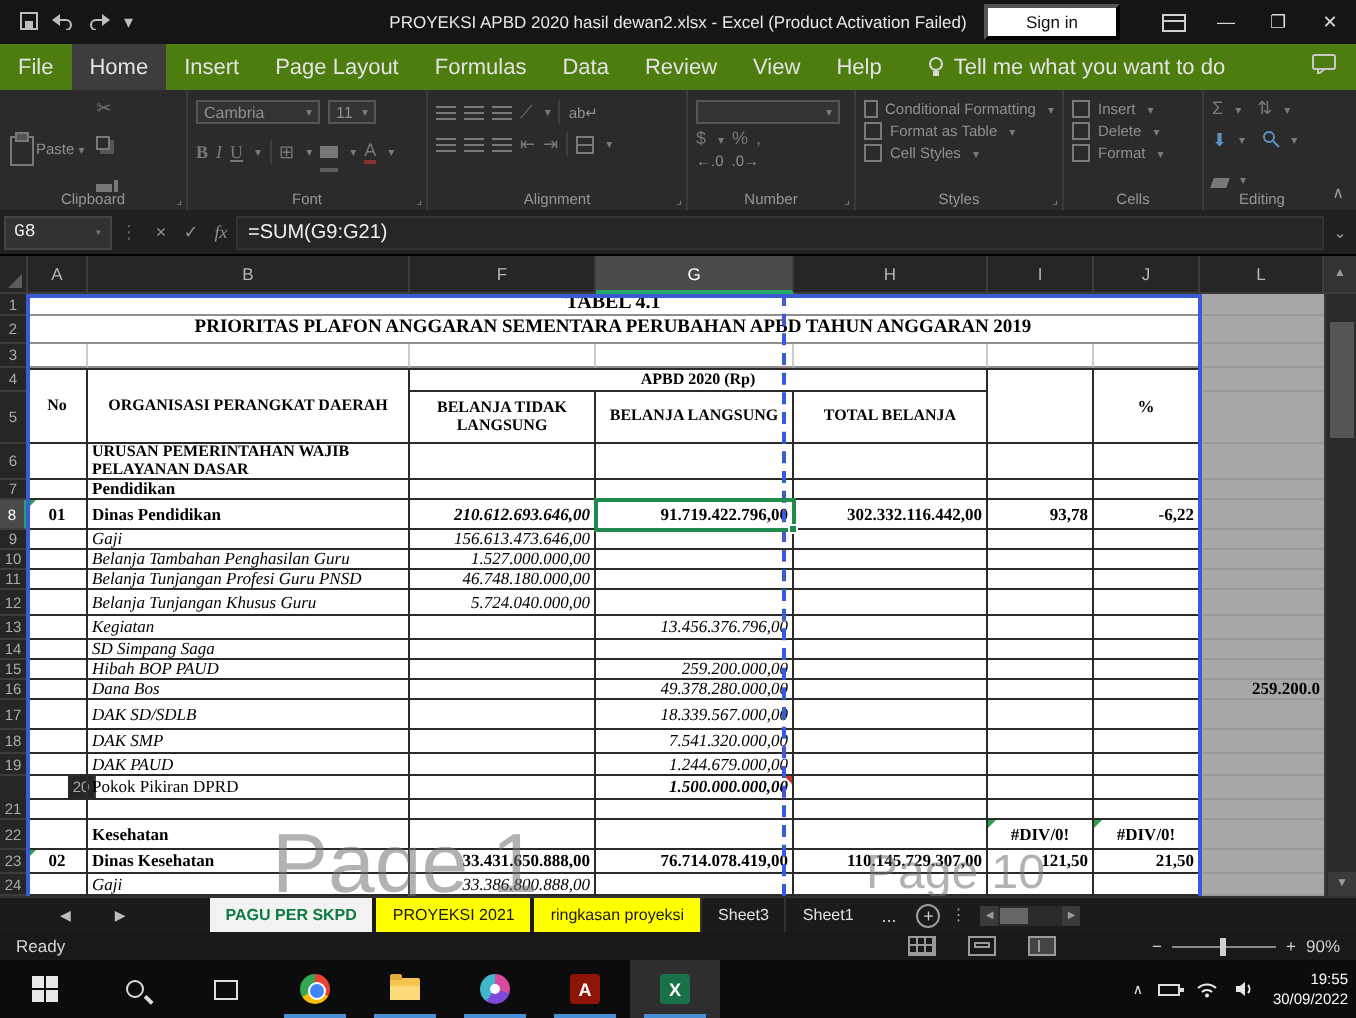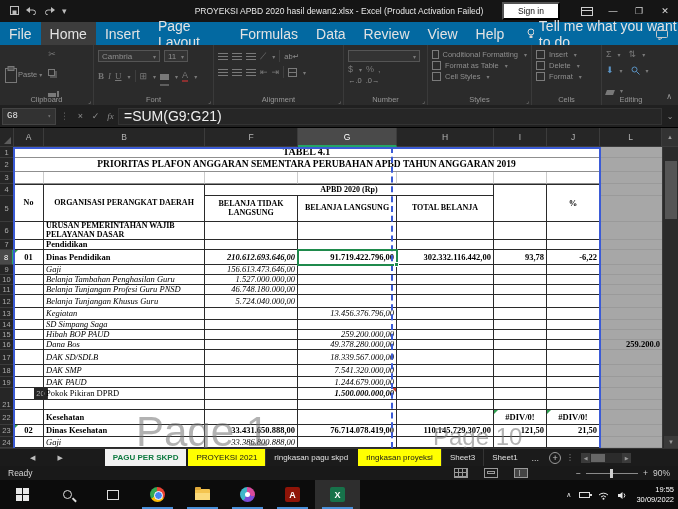--- a/index.html
+++ b/index.html
@@ -5,26 +5,26 @@
   html,body{margin:0;padding:0;background:#000;}
   *{box-sizing:border-box;}
   .screen{position:relative;width:678px;height:509px;background:#1b1b1b;overflow:hidden;
     font-family:"Liberation Sans",sans-serif;-webkit-font-smoothing:antialiased;}
   
   .titlebar{position:absolute;left:0;top:0;width:678px;height:22px;background:#151515;display:flex;align-items:center;color:#ddd;}
   .qat{display:flex;align-items:center;gap:7px;padding-left:10px;}
   .qat .ic{color:#bdbdbd;font-size:9px;line-height:1;}
   .title-text{position:absolute;left:0;right:0;text-align:center;font-size:8.5px;color:#e8e8e8;pointer-events:none;}
   .tb-right{position:absolute;right:0;top:0;height:22px;display:flex;align-items:center;gap:0;}
-  .signin{background:#fff;color:#111;font-size:8.5px;padding:2px 14px;margin-right:14px;}
+  .signin{background:#fff;color:#111;font-size:8.5px;padding:2px 19px;margin-right:14px;}
   .winbtn{width:26px;height:22px;display:flex;align-items:center;justify-content:center;color:#d8d8d8;font-size:9px;}
   .ribbondisp{width:12px;height:9px;border:1px solid #cfcfcf;position:relative;}
   .ribbondisp:before{content:"";position:absolute;left:0;top:2px;width:10px;height:1px;background:#cfcfcf;}
   
-  .menubar{position:absolute;left:0;top:22px;width:678px;height:23px;background:#0369a1;display:flex;align-items:center;color:#e3e3e3;font-size:14px;}
+  .menubar{position:absolute;left:0;top:22px;width:678px;height:23px;background:#4d7c0f;display:flex;align-items:center;color:#e3e3e3;font-size:11px;}
   .mtab{padding:0 9px;height:23px;display:flex;align-items:center;}
   .mtab.active{background:#3d3d3d;}
   .tellme{display:flex;align-items:center;gap:5px;margin-left:14px;color:#e3e3e3;}
   .menubar .comment-ic{position:absolute;right:10px;top:5px;}
   
   .ribbon{position:absolute;left:0;top:45px;width:678px;height:60px;background:#2b2b2b;display:flex;}
   .rgroup{position:relative;height:60px;border-right:1px solid #3a3a3a;padding:3px 4px 12px 4px;}
   .rlabel{position:absolute;bottom:1px;left:0;right:0;text-align:center;font-size:7.5px;color:#969696;}
   .launcher{position:absolute;bottom:1px;right:2px;font-size:6px;color:#8a8a8a;}
   .gic{color:#787878;font-size:9px;line-height:1;}
@@ -35,21 +35,21 @@
   .rtext{font-size:7.5px;color:#8f8f8f;white-space:nowrap;}
   .rrow{display:flex;align-items:center;gap:4px;margin-top:2px;}
   .bluetint{color:#5a93c4 !important;}
   .collapse{position:absolute;right:6px;bottom:4px;color:#9a9a9a;font-size:8px;}
   
   .fbar{position:absolute;left:0;top:105px;width:678px;height:23px;background:#202020;border-bottom:1px solid #000;display:flex;align-items:center;color:#ccc;}
   .namebox{width:54px;height:17px;margin-left:2px;background:#323232;border:1px solid #444;display:flex;align-items:center;justify-content:space-between;padding:0 4px;font-size:9px;color:#e8e8e8;font-family:Liberation Mono, monospace;}
   .fsep{color:#666;margin:0 4px;font-size:9px;}
   .fbtn{width:15px;text-align:center;color:#8f8f8f;font-size:9px;}
   .fx{font-style:italic;font-family:"Liberation Serif",serif;}
-  .finput{flex:1;height:17px;background:#262626;border:1px solid #333;display:flex;align-items:center;padding:0 5px;font-size:14px;color:#efefef;}
+  .finput{flex:1;height:17px;background:#262626;border:1px solid #333;display:flex;align-items:center;padding:0 5px;font-size:10px;color:#efefef;}
   .fexp{width:16px;text-align:center;color:#9a9a9a;font-size:8px;}
   
   .grid{position:absolute;left:0;top:128px;width:678px;height:320px;background:#262626;}
   .corner{position:absolute;left:0;top:0;width:14px;height:19px;background:#262626;border-right:1px solid #3c3c3c;border-bottom:1px solid #3c3c3c;}
   .corner:after{content:"";position:absolute;right:2px;bottom:2px;border-left:7px solid transparent;border-bottom:7px solid #5c5c5c;}
   .colh{position:absolute;top:0;height:19px;background:#262626;border-right:1px solid #3c3c3c;border-bottom:1px solid #3c3c3c;
     color:#b5b5b5;font-size:8.5px;display:flex;align-items:center;justify-content:center;}
   .colh.sel{background:#4a4a4a;color:#fff;border-bottom:2px solid #23a566;}
   .rowh{position:absolute;left:0;width:14px;background:#262626;border-right:1px solid #3c3c3c;border-bottom:1px solid #3c3c3c;
     color:#ababab;font-size:7.5px;display:flex;align-items:center;justify-content:center;}
@@ -596,21 +596,20 @@
   </div>
 
   <div class="tabbar">
     <span class="tnav">
       <span>◀</span>
       <span>▶</span>
     </span>
     <span style="width:28px;"></span>
     <span class="stab st-active">PAGU PER SKPD</span>
     <span class="stab st-yellow">PROYEKSI 2021</span>
-    <span class="stab st-dark">ringkasan pagu skpd</span>
     <span class="stab st-yellow">ringkasan proyeksi</span>
     <span class="stab st-dark">Sheet3</span>
     <span class="stab st-dark">Sheet1</span>
     <span class="tmore">...</span>
     <span class="addsheet">+</span>
     <span class="tdots">⋮</span>
     <span class="hscroll">
       <span class="ha">◀</span>
       <span class="ht"></span>
       <span style="width:16px;"></span>

